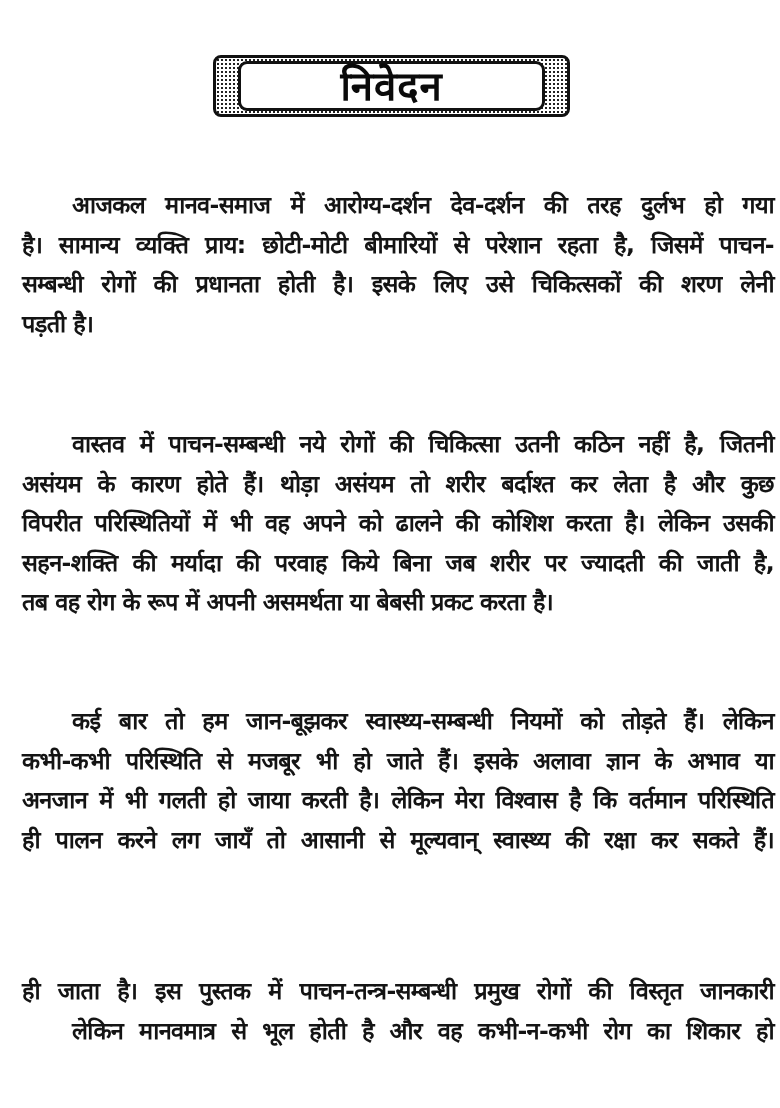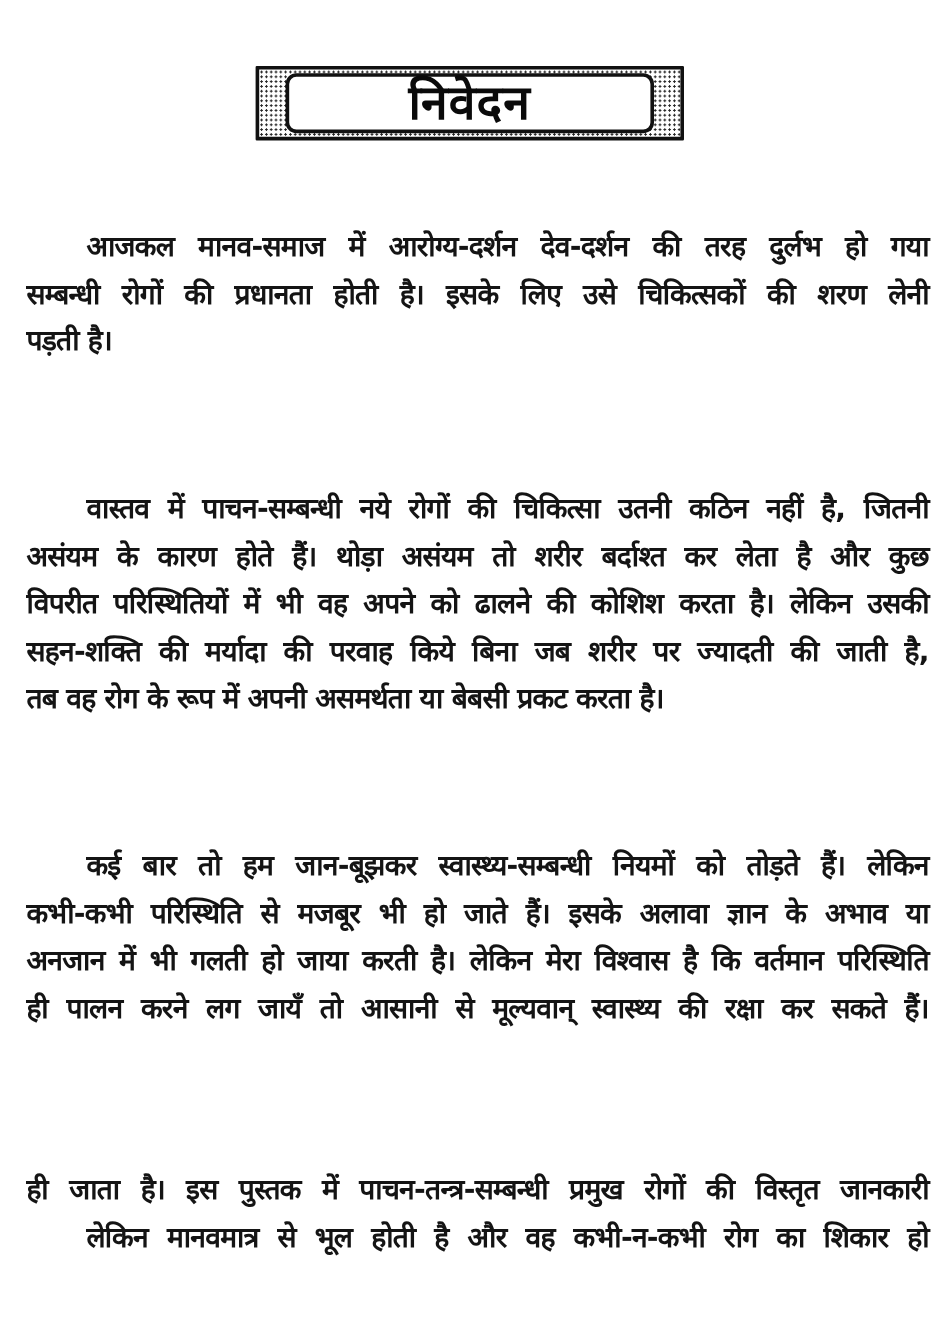--- a/index.html
+++ b/index.html
@@ -3,21 +3,21 @@
 <meta charset="utf-8">
 <style>
   html, body { margin: 0; padding: 0; background: #ffffff; }
   body {
     width: 780px; height: 1108px; position: relative; overflow: hidden;
     font-family: "DejaVu Sans", "Liberation Sans", sans-serif;
     color: #111111;
   }
   .heading-box {
     position: absolute; left: 213px; top: 55px; width: 357px; height: 62px;
-    border: 3px solid #111; border-radius: 1px; box-sizing: border-box;
+    border: 3px solid #111; border-radius: 8px; box-sizing: border-box;
     background-color: #fff;
     background-image: radial-gradient(#222 0.9px, transparent 1.1px);
     background-size: 4px 4px;
     overflow: hidden;
   }
   .heading-inner {
     position: absolute; left: 22px; right: 22px; top: 3px; bottom: 3px;
     background: #fff; border: 3px solid #111; border-radius: 9px;
     display: flex; align-items: center; justify-content: center;
   }
@@ -40,25 +40,26 @@
 <body>
 
 <div class="heading-box">
   <div class="heading-inner">
     <span class="heading-title">निवेदन</span>
   </div>
 </div>
 
 <p class="para" style="top:186px;">
   <span class="line indent">आजकल मानव-समाज में आरोग्य-दर्शन देव-दर्शन की तरह दुर्लभ हो गया</span>
+  <span class="line">है। सामान्य व्यक्ति प्राय: छोटी-मोटी बीमारियों से परेशान रहता है, जिसमें पाचन-</span>
   <span class="line">सम्बन्धी रोगों की प्रधानता होती है। इसके लिए उसे चिकित्सकों की शरण लेनी</span>
   <span class="line last">पड़ती है।</span>
 </p>
 
-<p class="para" style="top:405px;">
+<p class="para" style="top:425px;">
   <span class="line indent">वास्तव में पाचन-सम्बन्धी नये रोगों की चिकित्सा उतनी कठिन नहीं है, जितनी</span>
   <span class="line">असंयम के कारण होते हैं। थोड़ा असंयम तो शरीर बर्दाश्त कर लेता है और कुछ</span>
   <span class="line">विपरीत परिस्थितियों में भी वह अपने को ढालने की कोशिश करता है। लेकिन उसकी</span>
   <span class="line">सहन-शक्ति की मर्यादा की परवाह किये बिना जब शरीर पर ज्यादती की जाती है,</span>
   <span class="line last">तब वह रोग के रूप में अपनी असमर्थता या बेबसी प्रकट करता है।</span>
 </p>
 
 <p class="para" style="top:702px;">
   <span class="line indent">कई बार तो हम जान-बूझकर स्वास्थ्य-सम्बन्धी नियमों को तोड़ते हैं। लेकिन</span>
   <span class="line">कभी-कभी परिस्थिति से मजबूर भी हो जाते हैं। इसके अलावा ज्ञान के अभाव या</span>

